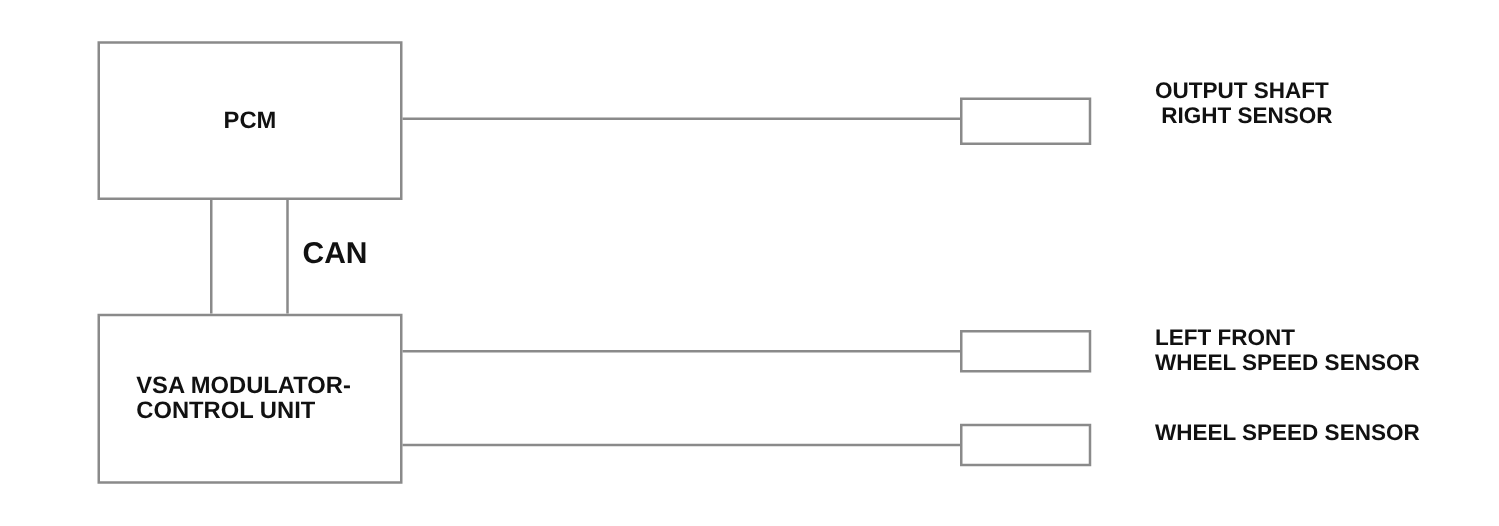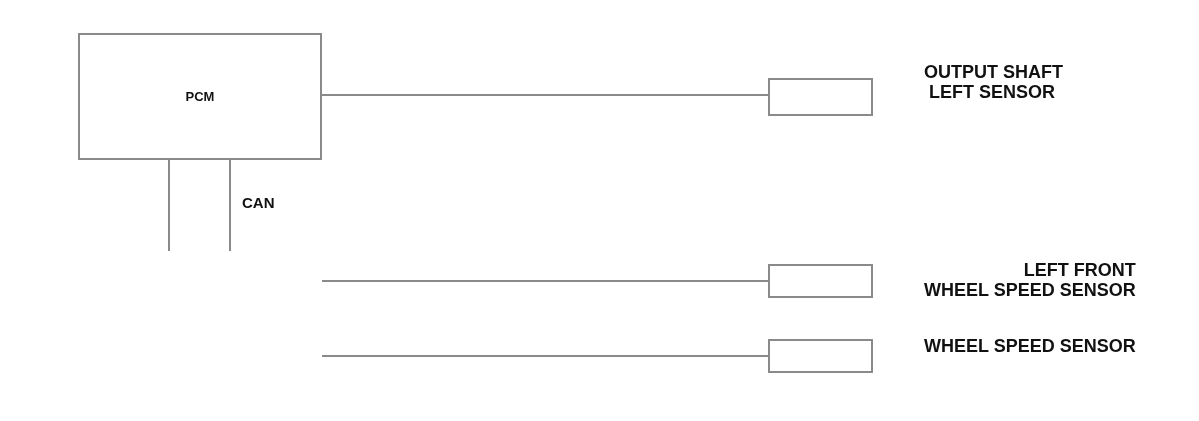--- a/index.html
+++ b/index.html
@@ -25,21 +25,21 @@
   .box.pcm {
     left: 78px; top: 33px; width: 244px; height: 127px;
     display: flex; align-items: center; justify-content: center;
   }
   .box.vsa {
     left: 78px; top: 251px; width: 244px; height: 136px;
     display: flex; flex-direction: column; justify-content: center;
     padding-left: 29px;
   }
   .box-label {
-    font-size: 13px;
+    font-size: 19px;
     font-weight: bold;
     line-height: 20px;
     white-space: pre;
   }
   .wire-h {
     position: absolute;
     height: 2px;
     background: #8a8a8a;
   }
   .wire-v {
@@ -48,21 +48,21 @@
     background: #8a8a8a;
   }
   .wire1 { left: 322px; top: 94px;  width: 446px; }
   .wire2 { left: 322px; top: 280px; width: 446px; }
   .wire3 { left: 322px; top: 355px; width: 446px; }
   .canline1 { left: 168px; top: 160px; height: 91px; }
   .canline2 { left: 229px; top: 160px; height: 91px; }
   .can-label {
     position: absolute;
     left: 242px; top: 193px;
-    font-size: 15px;
+    font-size: 24px;
     font-weight: bold;
     line-height: 20px;
   }
   .connector {
     position: absolute;
     box-sizing: border-box;
     border: 2px solid #8a8a8a;
     background: #ffffff;
     width: 105px;
   }
@@ -71,48 +71,52 @@
   .conn3 { left: 768px; top: 339px; height: 34px; }
   .sensor-label {
     position: absolute;
     left: 924px;
     font-size: 18px;
     font-weight: bold;
     line-height: 20px;
   }
   .sensor-label div { white-space: pre; }
   .slabel1 { top: 62px; }
-  .slabel2 { top: 260px; text-align: right; }
+  .slabel2 { top: 260px; }
   .slabel3 { top: 336px; }
 </style>
 </head>
 <body>
 
 <div class="diagram">
 
   <div class="box pcm">
     <span class="box-label">PCM</span>
   </div>
 
   <div class="wire-v canline1"></div>
   <div class="wire-v canline2"></div>
   <span class="can-label">CAN</span>
 
+  <div class="box vsa">
+    <span class="box-label">VSA MODULATOR-</span>
+    <span class="box-label">CONTROL UNIT</span>
+  </div>
 
   <div class="wire-h wire1"></div>
   <div class="wire-h wire2"></div>
   <div class="wire-h wire3"></div>
 
   <div class="connector conn1"></div>
   <div class="connector conn2"></div>
   <div class="connector conn3"></div>
 
   <div class="sensor-label slabel1">
     <div>OUTPUT SHAFT</div>
-    <div> LEFT SENSOR</div>
+    <div> RIGHT SENSOR</div>
   </div>
 
   <div class="sensor-label slabel2">
     <div>LEFT FRONT</div>
     <div>WHEEL SPEED SENSOR</div>
   </div>
 
   <div class="sensor-label slabel3">
     <div>WHEEL SPEED SENSOR</div>
   </div>

